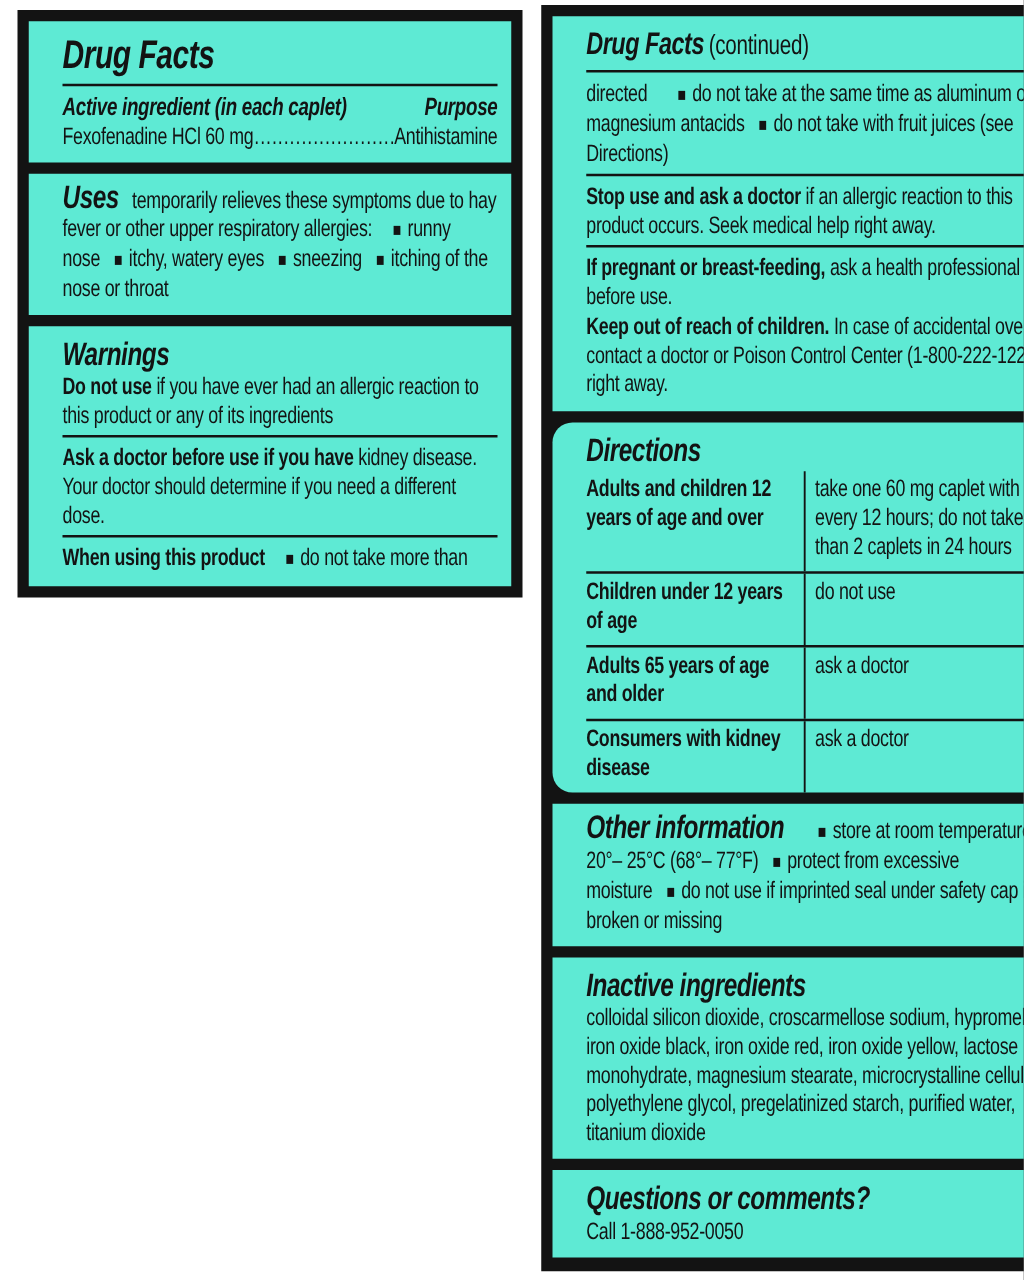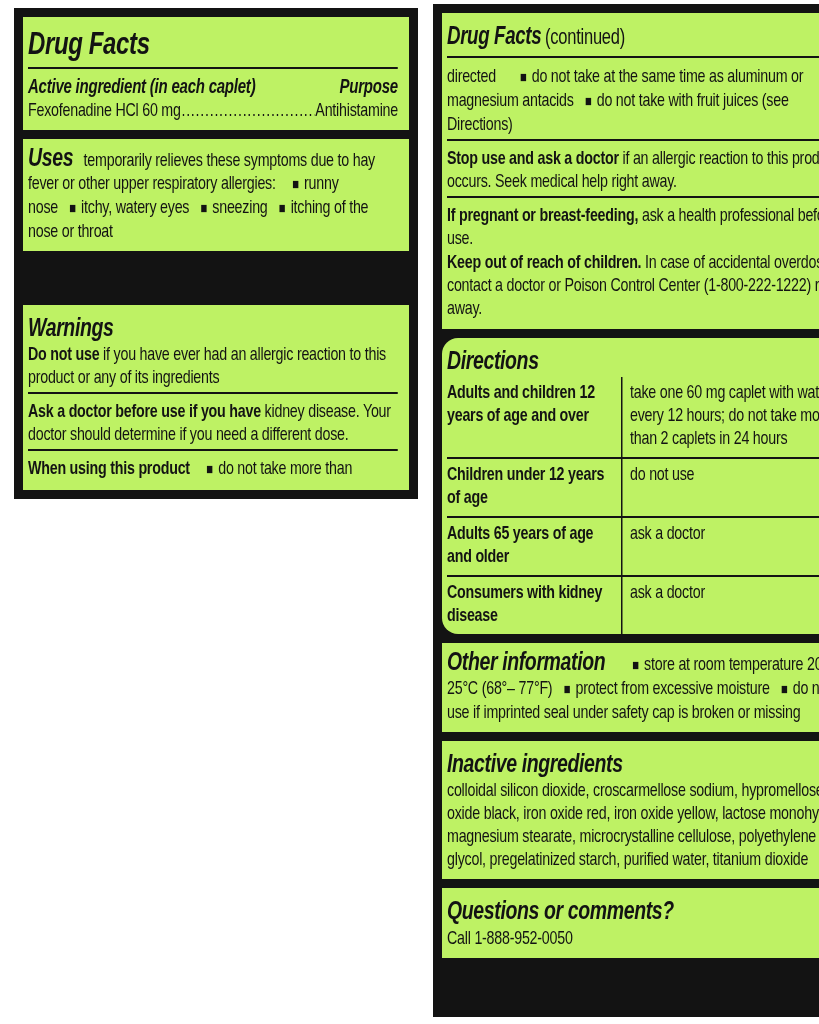--- a/index.html
+++ b/index.html
@@ -8,22 +8,22 @@
     background:#ffffff;color:#131313;
     font-family:"Liberation Sans",sans-serif;
     font-size:19px;line-height:23px;letter-spacing:-0.3px;
   }
   .panel{
     position:absolute;background:#131313;box-sizing:border-box;
     display:flex;flex-direction:column;gap:9px;padding:9px;
   }
   .panel-left{left:14px;top:8px;width:404px;}
   .panel-right{left:433px;top:4px;width:444px;height:1013px;overflow:hidden;}
-  .box{background:#bef264;padding:7px 11px 9px 5px;}
-  .box.grow{flex:1;margin-top:45px;}
+  .box{background:#5eead4;padding:7px 11px 9px 27px;}
+  .box.grow{flex:1;}
   
   .sq{transform:scaleX(0.75);transform-origin:0 0;width:133.33%;}
   .title{font-size:32px;line-height:38px;font-weight:bold;font-style:italic;letter-spacing:-0.5px;}
   .title-sm{font-size:25px;line-height:31px;font-weight:bold;font-style:italic;letter-spacing:-0.5px;}
   .title-suffix{font-size:22px;font-weight:normal;font-style:normal;letter-spacing:-0.3px;}
   .h2{font-size:26px;line-height:30px;font-weight:bold;font-style:italic;letter-spacing:-0.5px;}
   .h2-inline{font-size:26px;font-weight:bold;font-style:italic;letter-spacing:-0.5px;margin-right:14px;}
   .h3{font-size:20px;font-weight:bold;font-style:italic;}
   .rule{border:0;border-top:2px solid #131313;margin:5px 0 6px 0;}
   .rule-tight{border:0;border-top:2px solid #131313;margin:4px 0 5px 0;}

